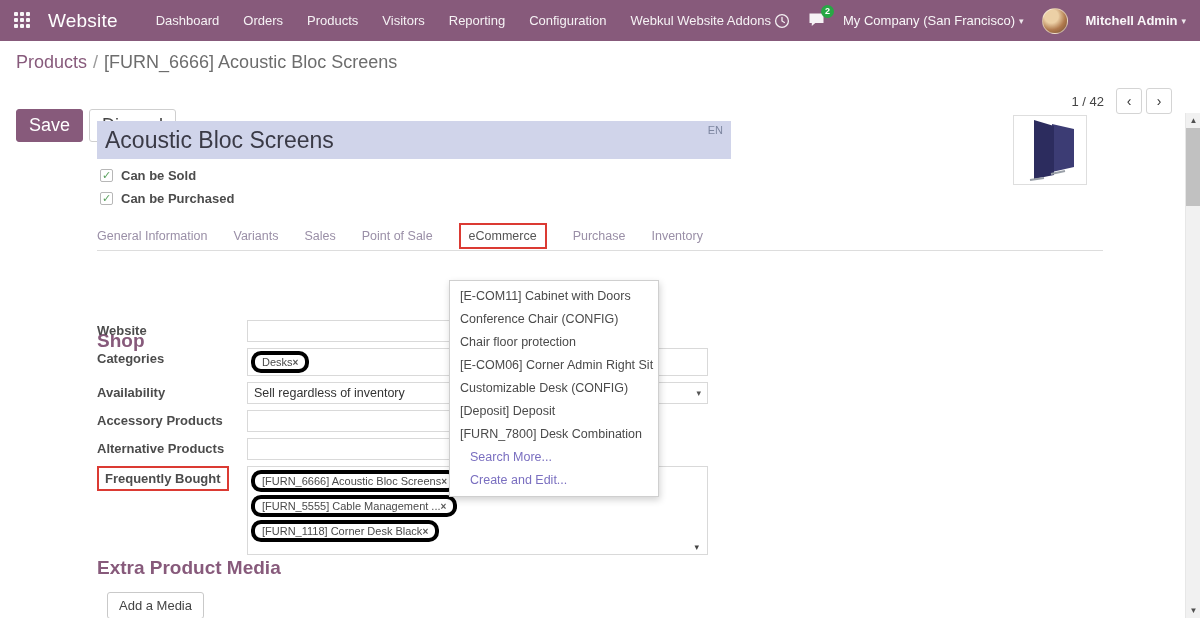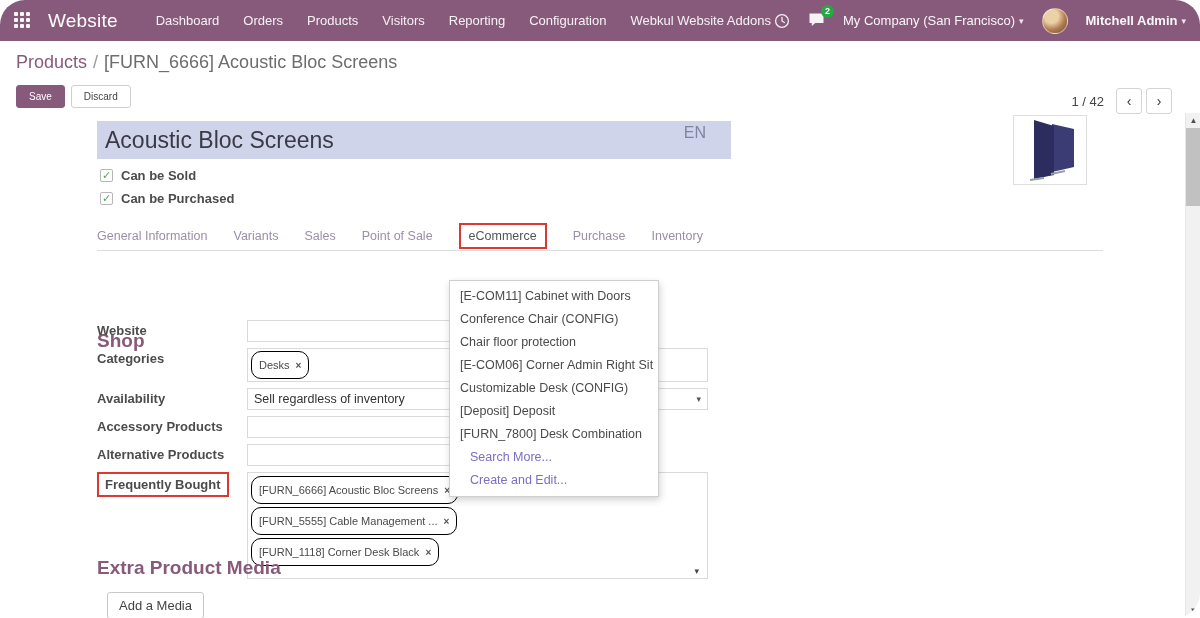--- a/index.html
+++ b/index.html
@@ -1,17 +1,17 @@
 <!DOCTYPE html>
 <html><head>
 <meta charset="utf-8">
 <style>
   * { box-sizing: border-box; margin: 0; padding: 0; }
   html,body { width:1200px; height:618px; font-family:"Liberation Sans", sans-serif; background:#fff; overflow:hidden; }
-  #app { position:relative; width:1200px; height:618px; background:#fff; overflow:hidden;border-radius:25px; }
+  #app { position:relative; width:1200px; height:618px; background:#fff; overflow:hidden; }
 
   
   .navbar { position:absolute; top:0; left:0; width:1200px; height:41px; background:#875A7B; display:flex; align-items:center; padding:0 14px; color:#fff; }
   .apps-icon { width:18px; height:18px; display:grid; grid-template-columns:repeat(3,4px); grid-template-rows:repeat(3,4px); gap:2px; margin-right:16px; cursor:pointer; }
   .apps-icon i { background:rgba(255,255,255,.95); border-radius:1px; display:block; }
   .brand { font-size:19px; margin-right:38px; cursor:pointer; letter-spacing:.2px; }
   .nav-menu { display:flex; gap:24px; font-size:13px; color:rgba(255,255,255,.92); }
   .nav-item { cursor:pointer; white-space:nowrap; }
   .nav-right { margin-left:auto; display:flex; align-items:center; gap:18px; font-size:13px; color:rgba(255,255,255,.95); }
   .icon-btn { cursor:pointer; display:flex; align-items:center; color:rgba(255,255,255,.9); }
@@ -22,31 +22,31 @@
   .avatar { width:26px; height:26px; border-radius:50%; background:radial-gradient(circle at 35% 30%, #ecd0a6 0 30%, #b07a4e 60%, #6e4a2e 100%); border:1px solid rgba(255,255,255,.5); cursor:pointer; }
   .user-name { font-weight:bold; }
 
   
   .breadcrumb { position:absolute; top:52px; left:16px; font-size:18px; color:#6d6d6d; }
   .breadcrumb .link { color:#875A7B; cursor:pointer; }
   .breadcrumb .sep { margin:0 6px; color:#9a9a9a; }
 
   
   .btn-row { position:absolute; top:85px; left:16px; display:flex; gap:6px; }
-  .btn { font-family:"Liberation Sans",sans-serif; font-size:10px; padding:5px 12px; border-radius:3px; cursor:pointer; }
+  .btn { font-family:"Liberation Sans",sans-serif; font-size:18px; padding:5px 12px; border-radius:3px; cursor:pointer;margin-top:24px; }
   .btn-primary { background:#875A7B; border:1px solid #875A7B; color:#fff; }
   .btn-secondary { background:#fff; border:1px solid #cfcfcf; color:#444; }
   .pager { position:absolute; top:88px; right:28px; display:flex; align-items:center; gap:12px; font-size:13px; color:#444; }
   .pager-btns { display:flex; gap:4px; }
   .pager-btn { width:26px; height:26px; background:#fff; border:1px solid #d4d4d4; border-radius:3px; cursor:pointer; font-size:14px; color:#333; line-height:24px; text-align:center; }
 
   
   .title-box { position:absolute; left:97px; top:121px; width:634px; height:38px; background:#d0d4ea; cursor:text; }
   .title-text { position:absolute; left:8px; top:0; line-height:38px; font-size:23px; color:#3a3a46; }
-  .lang-badge { position:absolute; right:25px; top:3px; font-size:16px; color:#7d86a0; cursor:pointer; }
+  .lang-badge { position:absolute; right:8px; top:3px; font-size:11px; color:#7d86a0; cursor:pointer; }
 
   .product-img { position:absolute; left:1013px; top:115px; width:74px; height:70px; background:#fff; border:1px solid #dedede; display:flex; align-items:center; justify-content:center; cursor:pointer; }
 
   .chk-row { position:absolute; display:flex; align-items:center; gap:8px; }
   .chk-row.r1 { left:100px; top:168px; }
   .chk-row.r2 { left:100px; top:191px; }
   .checkbox { width:13px; height:13px; border:1px solid #b7b7b7; border-radius:2px; background:#fff; font-size:11px; line-height:11px; text-align:center; color:#58a05c; cursor:pointer; }
   .chk-label { font-size:13px; font-weight:bold; color:#4c4c4c; }
 
   .tabs { position:absolute; left:97px; top:221px; display:flex; gap:26px; align-items:center; font-size:12.5px; color:#9a8fa7; height:30px; }
@@ -59,21 +59,21 @@
   .media-h { top:557px; }
 
   .rows { position:absolute; left:97px; top:320px; width:461px; }
   .frow { display:flex; margin-bottom:6px; align-items:flex-start; }
   .flabel { width:150px; font-size:13px; font-weight:bold; color:#4c4c4c; line-height:22px; flex:none; }
   .fvalue { width:311px; flex:none; }
   .field-input { height:22px; border:1px solid #d9d9d9; background:#fff; width:100%; cursor:text; }
   .field-select { height:22px; border:1px solid #d9d9d9; background:#fff; width:100%; display:flex; align-items:center; justify-content:space-between; padding:0 6px; font-size:12.5px; color:#333; cursor:pointer; }
   .select-caret { font-size:9px; color:#555; }
   .tags-field { min-height:22px; border:1px solid #d9d9d9; background:#fff; width:100%; padding:2px 3px; display:flex; align-items:center; flex-wrap:wrap; cursor:text; }
-  .pill { display:inline-flex; align-items:center; gap:6px; border:1px solid #000000; border-radius:10px; padding:0 7px; height:28px; font-size:11px; color:#4a4a4a; background:#fff; cursor:pointer; white-space:nowrap; }
+  .pill { display:inline-flex; align-items:center; border:4px solid #000000; border-radius:10px; padding:0 7px; height:22px; font-size:11px; color:#4a4a4a; background:#fff; cursor:pointer; white-space:nowrap; }
   .pill .x { font-weight:bold; font-size:10px; color:#555; cursor:pointer; }
   .freq-field { border:1px solid #d9d9d9; background:#fff; width:100%; min-height:62px; padding:3px 3px 12px; position:relative; display:flex; flex-direction:column; align-items:flex-start; gap:3px; cursor:text; }
   .freq-caret { position:absolute; right:8px; bottom:2px; font-size:9px; color:#444; cursor:pointer; }
   .annotate { border:2px solid #db3a33; padding:3px 6px; display:inline-block; line-height:15px; }
 
   
   .dropdown { position:absolute; left:449px; top:280px; width:210px; background:#fff; border:1px solid #cfcfcf; box-shadow:1px 3px 7px rgba(0,0,0,.18); padding:4px 0; z-index:60; }
   .dropdown .opt { height:23px; line-height:23px; padding:0 10px; font-size:12.5px; color:#4a4a4a; white-space:nowrap; overflow:hidden; cursor:pointer; }
   .dropdown .dlink { height:23px; line-height:23px; padding:0 10px 0 20px; font-size:12.5px; color:#7a6fc0; cursor:pointer; }
 

